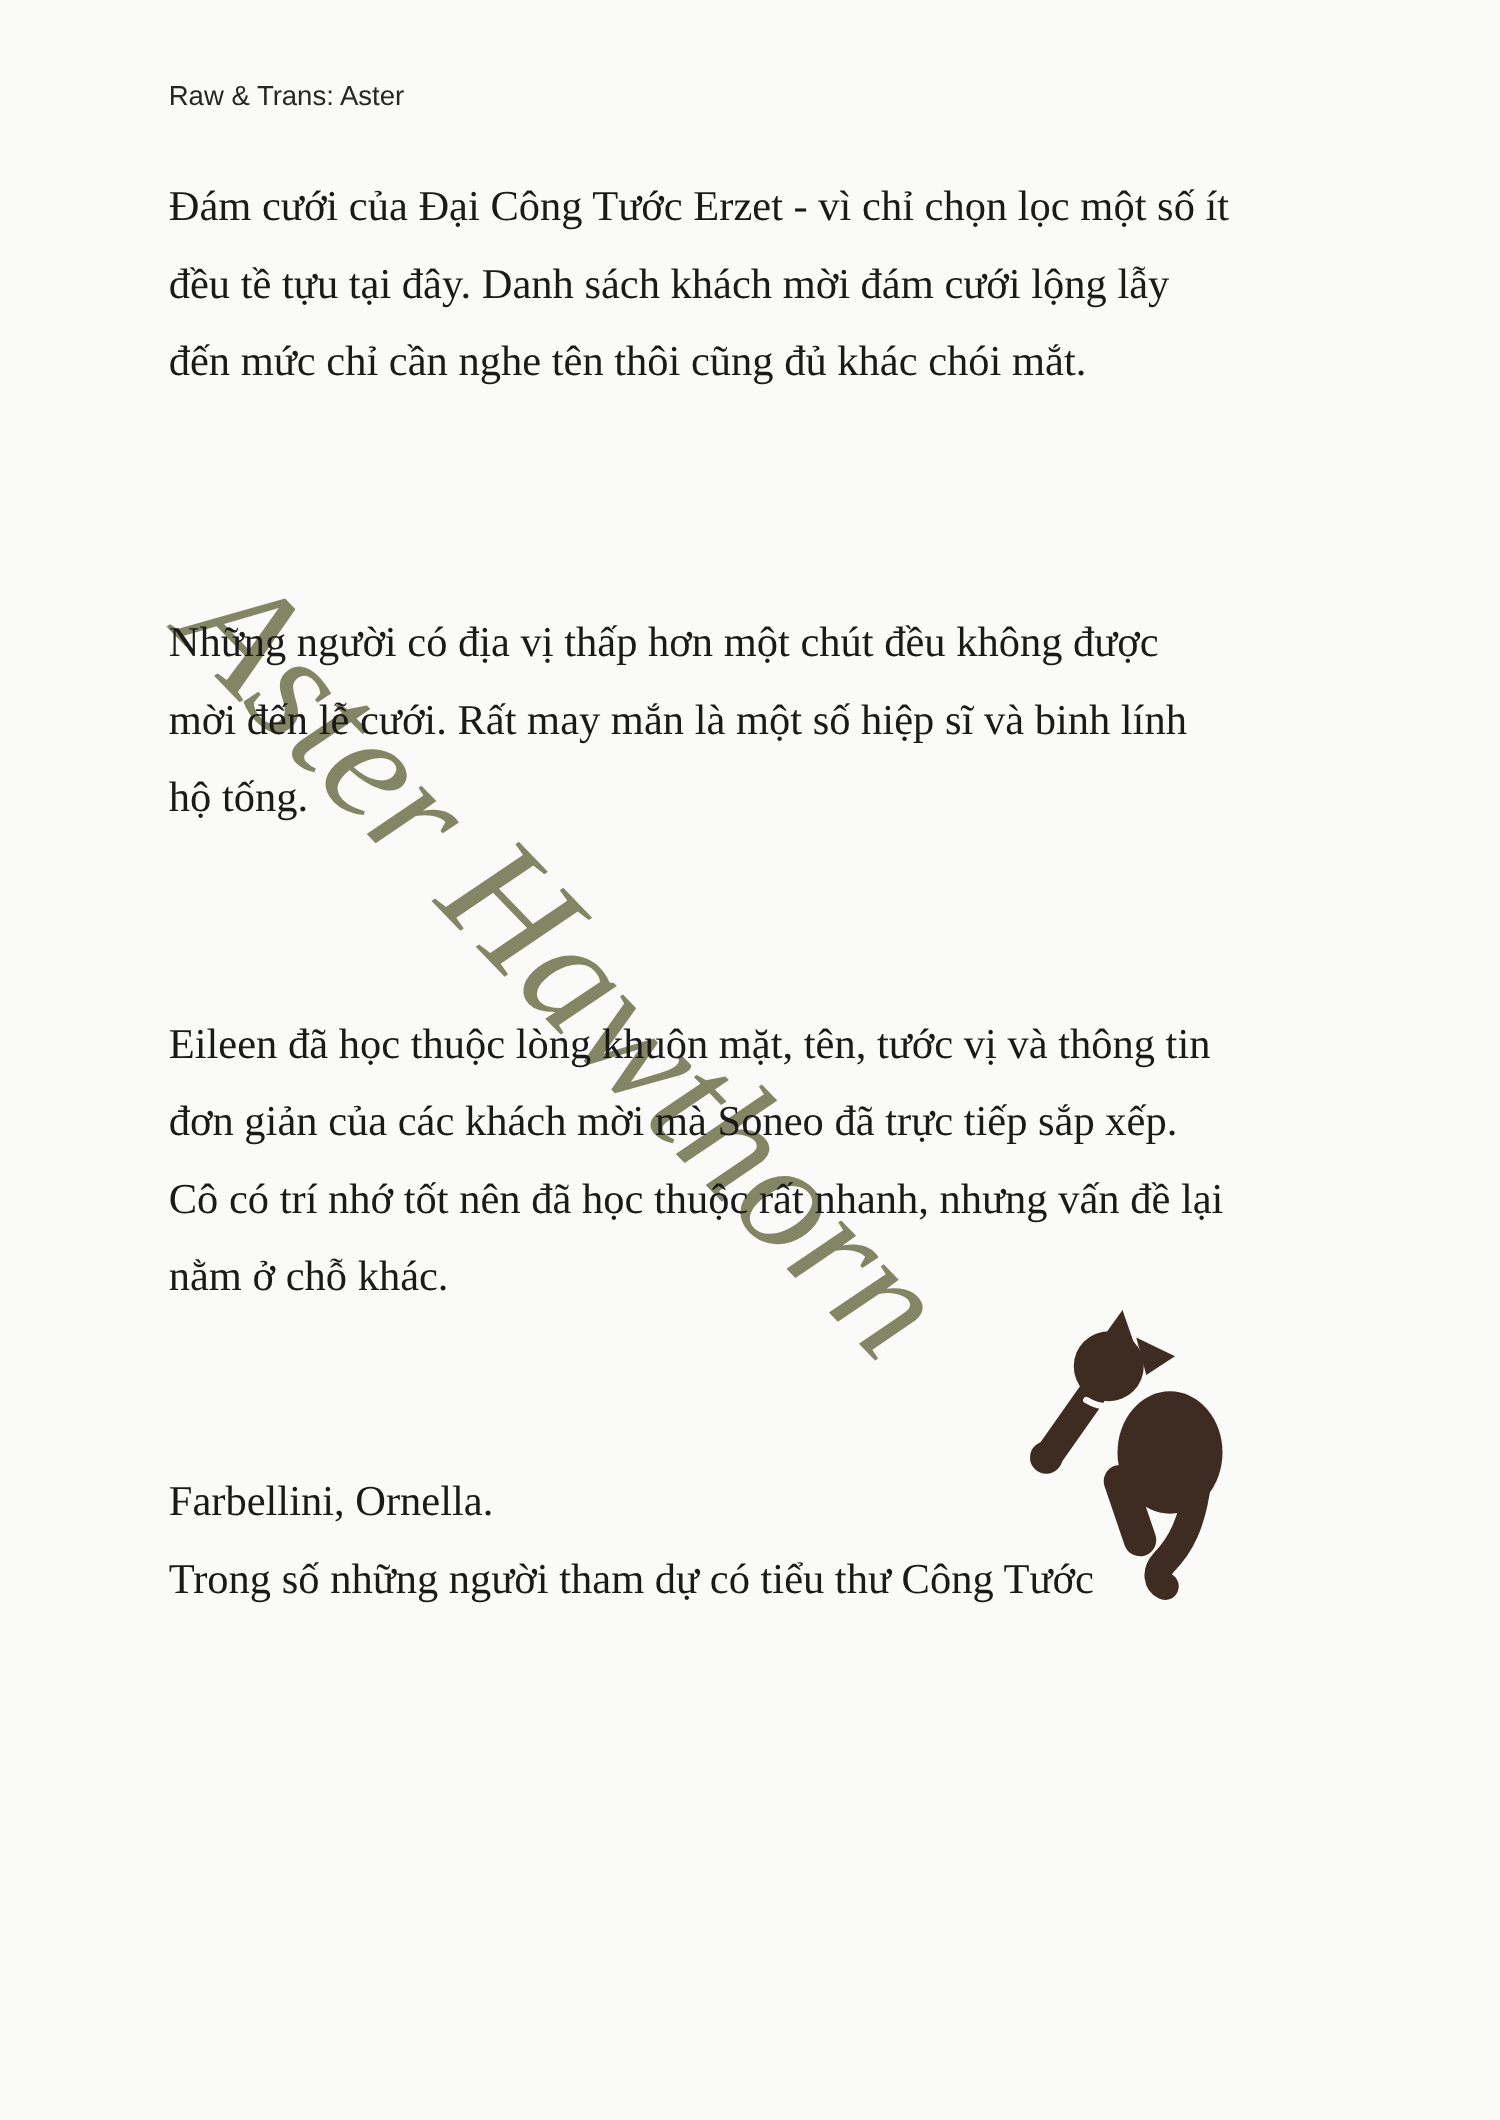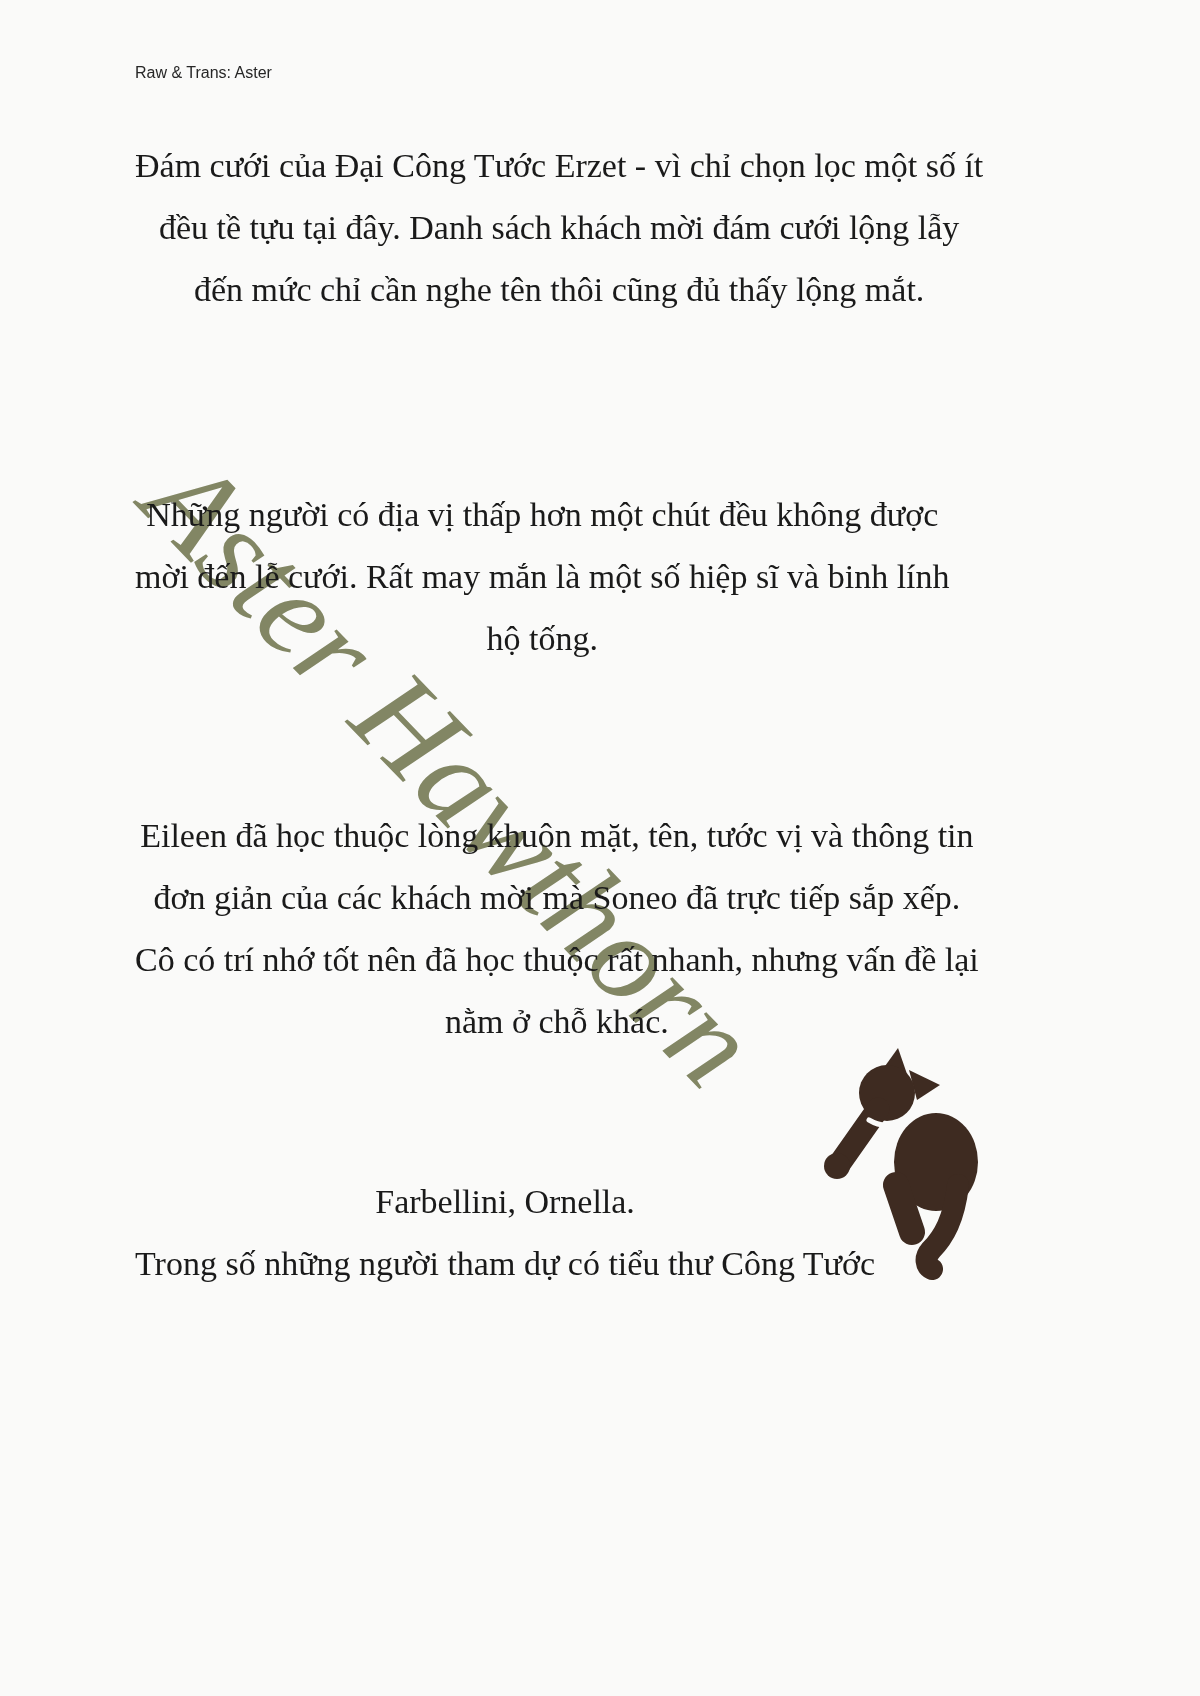--- a/index.html
+++ b/index.html
@@ -11,21 +11,21 @@
     font-family:"Liberation Serif","DejaVu Serif",serif;
   }
   .page{
     position:absolute;inset:0;
     width:1200px;height:1696px;
   }
   .credit{
     position:absolute;
     left:135px;top:64px;
     font-family:"Liberation Sans","DejaVu Sans",sans-serif;
-    font-size:16px;
+    font-size:22px;
     color:#262626;
     z-index:3;
     white-space:nowrap;
   }
   .watermark{
     position:absolute;
     left:220px;top:427px;
     font-family:"Liberation Serif","DejaVu Serif",serif;
     font-style:italic;
     font-size:127px;
@@ -44,21 +44,21 @@
     z-index:2;
   }
   .para{
     position:absolute;
     left:135px;
     z-index:3;
     font-size:34px;
     line-height:62px;
     color:#1a1a1a;
   }
-  .para .line{white-space:nowrap;text-align:center;}
+  .para .line{white-space:nowrap;}
   .p0{top:135px;}
   .p1{top:484px;}
   .p2{top:805px;}
   .p3{top:1171px;}
 </style>
 </head>
 <body>
 
 <div class="page">
 
@@ -84,21 +84,21 @@
     <path d="M106,150 L122,197" stroke="#3e2b21" stroke-width="26" stroke-linecap="round" fill="none"></path>
 
     <path d="M168,150 C164,184 154,202 141,215 C134,223 136,231 142,234" stroke="#3e2b21" stroke-width="22" stroke-linecap="round" fill="none"></path>
 
     <path d="M79,85 Q102,99 127,75" stroke="#fafaf9" stroke-width="5" fill="none" stroke-linecap="round"></path>
   </svg>
 
   <div class="para p0">
     <div class="line">Đám cưới của Đại Công Tước Erzet - vì chỉ chọn lọc một số ít</div>
     <div class="line">đều tề tựu tại đây. Danh sách khách mời đám cưới lộng lẫy</div>
-    <div class="line">đến mức chỉ cần nghe tên thôi cũng đủ thấy lộng mắt.</div>
+    <div class="line">đến mức chỉ cần nghe tên thôi cũng đủ khác chói mắt.</div>
   </div>
 
   <div class="para p1">
     <div class="line">Những người có địa vị thấp hơn một chút đều không được</div>
     <div class="line">mời đến lễ cưới. Rất may mắn là một số hiệp sĩ và binh lính</div>
     <div class="line">hộ tống.</div>
   </div>
 
   <div class="para p2">
     <div class="line">Eileen đã học thuộc lòng khuôn mặt, tên, tước vị và thông tin</div>

